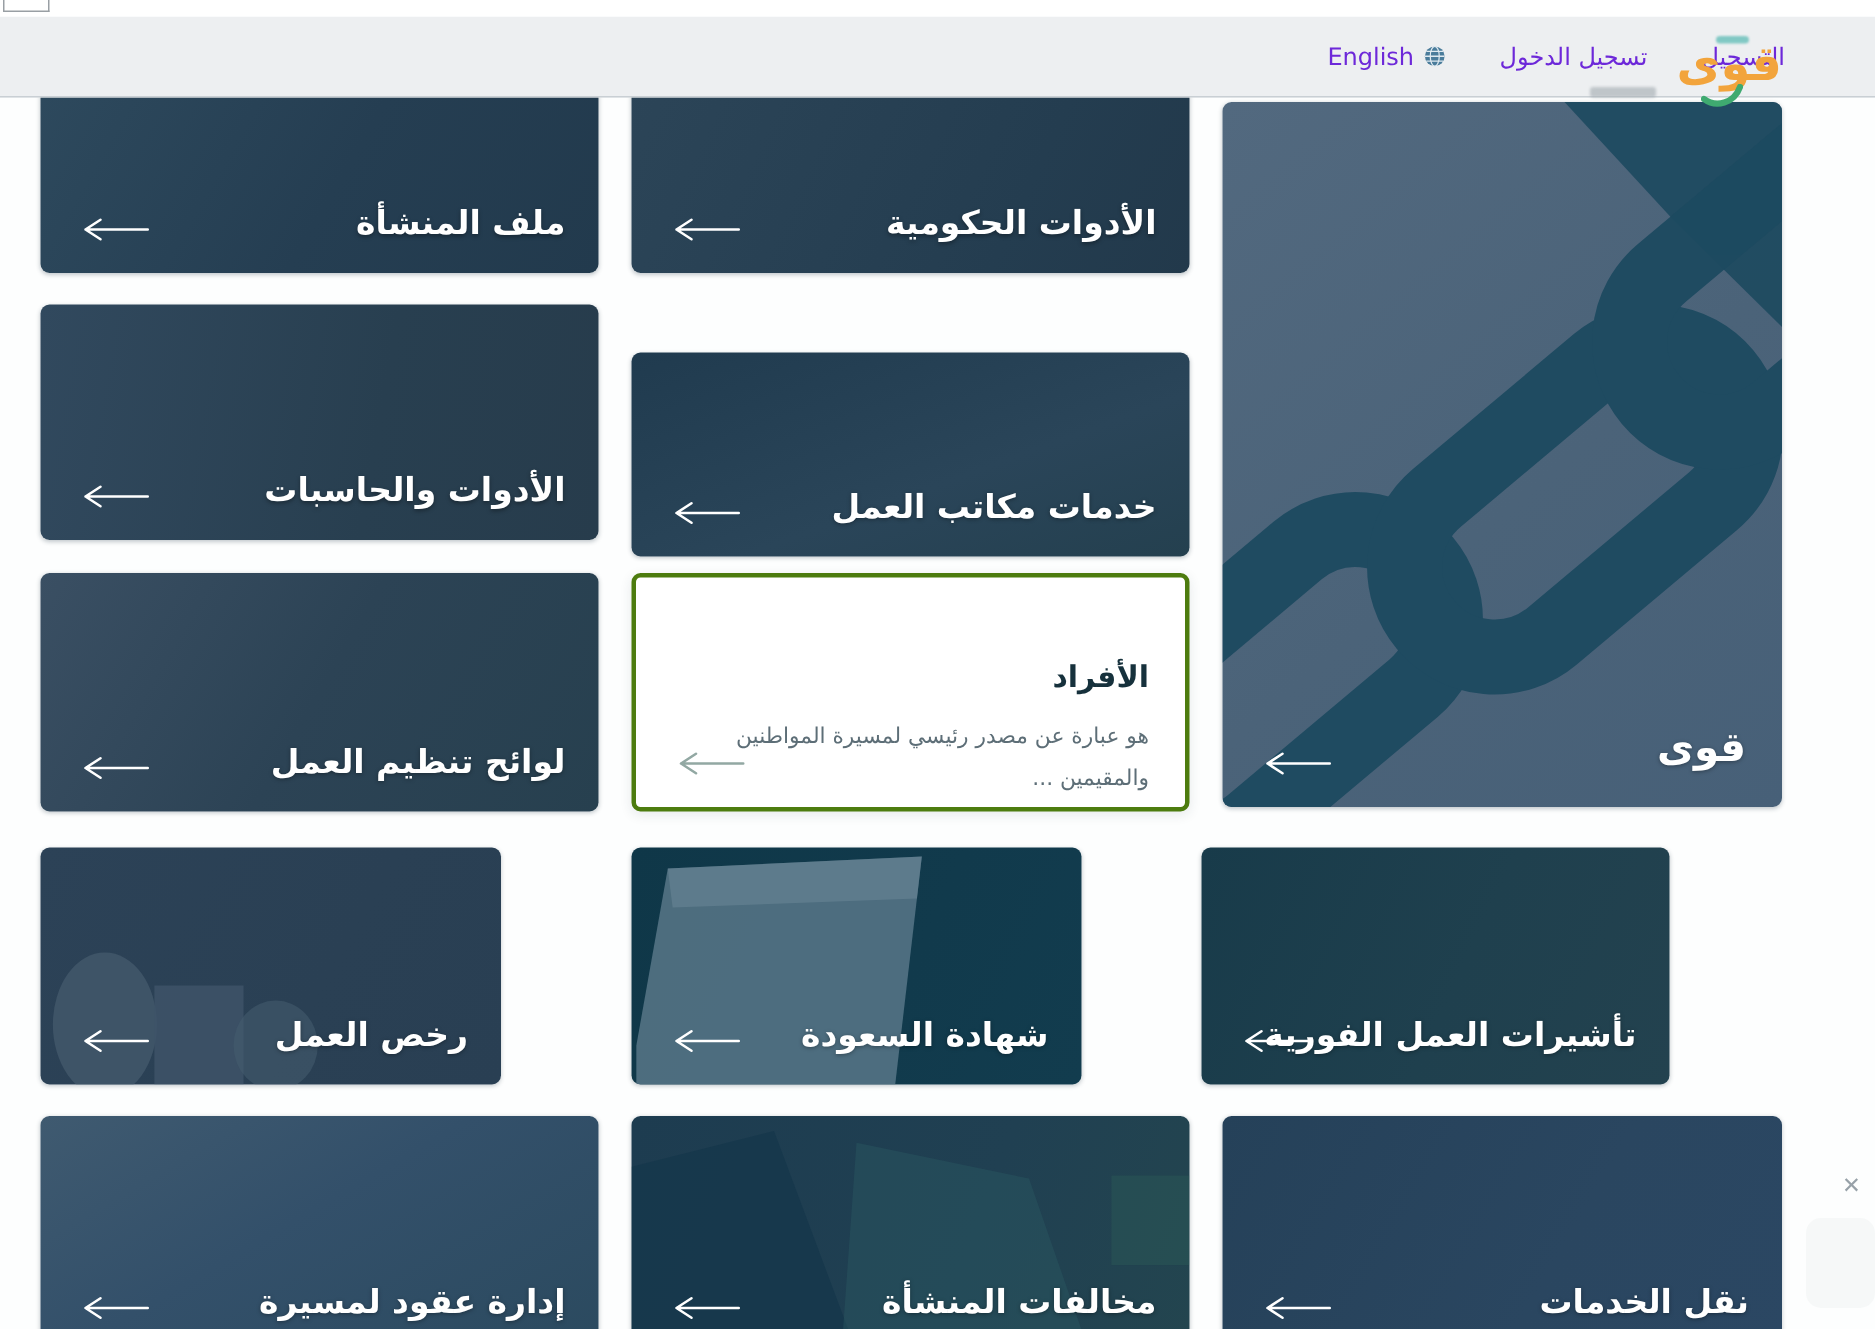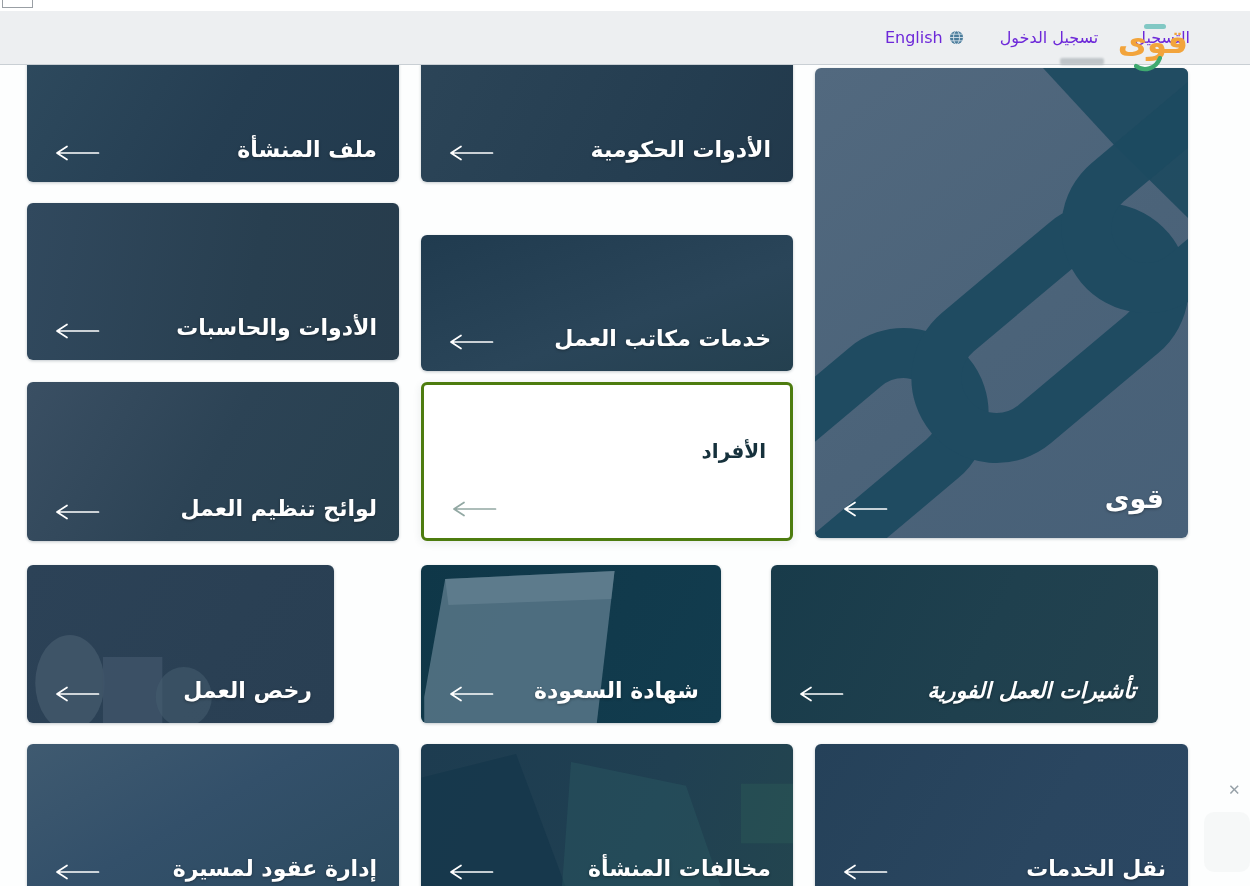--- a/index.html
+++ b/index.html
@@ -138,31 +138,32 @@
         </svg>
       </div>
       <div class="card" style="left: 27px; top: 203px; width: 372px; height: 157px; background: linear-gradient(100deg, rgb(49, 73, 94) 0%, rgb(40, 63, 80) 60%, rgb(39, 60, 76) 100%);">
         <div class="card-title">الأدوات والحاسبات</div>
         <svg class="arrow" viewBox="0 0 47 18">
     <path d="M45.5 9 H4 M14 2.5 L4 9 L14 15.5" fill="none" stroke="#ffffff" stroke-width="1.7" stroke-linecap="round" stroke-linejoin="round"></path>
         </svg>
       </div>
       <div class="card light" style="left: 421px; top: 382px; width: 372px; height: 159px;">
         <div class="card-title">الأفراد</div>
+        <div class="card-desc">هو عبارة عن مصدر رئيسي لمسيرة المواطنين والمقيمين ...</div>
         <svg class="arrow" viewBox="0 0 47 18">
     <path d="M45.5 9 H4 M14 2.5 L4 9 L14 15.5" fill="none" stroke="#92a8a3" stroke-width="1.7" stroke-linecap="round" stroke-linejoin="round"></path>
         </svg>
       </div>
       <div class="card" style="left: 27px; top: 382px; width: 372px; height: 159px; background: linear-gradient(120deg, rgb(58, 79, 99) 0%, rgb(44, 67, 85) 50%, rgb(39, 64, 79) 100%);">
         <div class="card-title">لوائح تنظيم العمل</div>
         <svg class="arrow" viewBox="0 0 47 18">
     <path d="M45.5 9 H4 M14 2.5 L4 9 L14 15.5" fill="none" stroke="#ffffff" stroke-width="1.7" stroke-linecap="round" stroke-linejoin="round"></path>
         </svg>
       </div>
-      <div class="card" style="left: 771px; top: 565px; width: 387px; height: 158px; background: linear-gradient(115deg, rgb(24, 59, 74) 0%, rgb(31, 64, 78) 55%, rgb(35, 66, 79) 100%); font-style: italic;">
+      <div class="card" style="left: 801px; top: 565px; width: 312px; height: 158px; background: linear-gradient(115deg, rgb(24, 59, 74) 0%, rgb(31, 64, 78) 55%, rgb(35, 66, 79) 100%);">
         <div class="card-title">تأشيرات العمل الفورية</div>
         <svg class="arrow" viewBox="0 0 47 18">
     <path d="M45.5 9 H4 M14 2.5 L4 9 L14 15.5" fill="none" stroke="#ffffff" stroke-width="1.7" stroke-linecap="round" stroke-linejoin="round"></path>
         </svg>
       </div>
       <div class="card" style="left: 421px; top: 565px; width: 300px; height: 158px; background: linear-gradient(115deg, rgb(15, 55, 72) 0%, rgb(17, 58, 76) 60%, rgb(18, 60, 78) 100%);">
         <svg class="deco" viewBox="0 0 372 158" preserveAspectRatio="none">
     <polygon points="4,132 30,14 240,6 218,158 4,158" fill="#5c7b8c" opacity=".8"></polygon>
     <polygon points="30,14 240,6 236,34 34,40" fill="#6d8a99" opacity=".5"></polygon>
         </svg>

